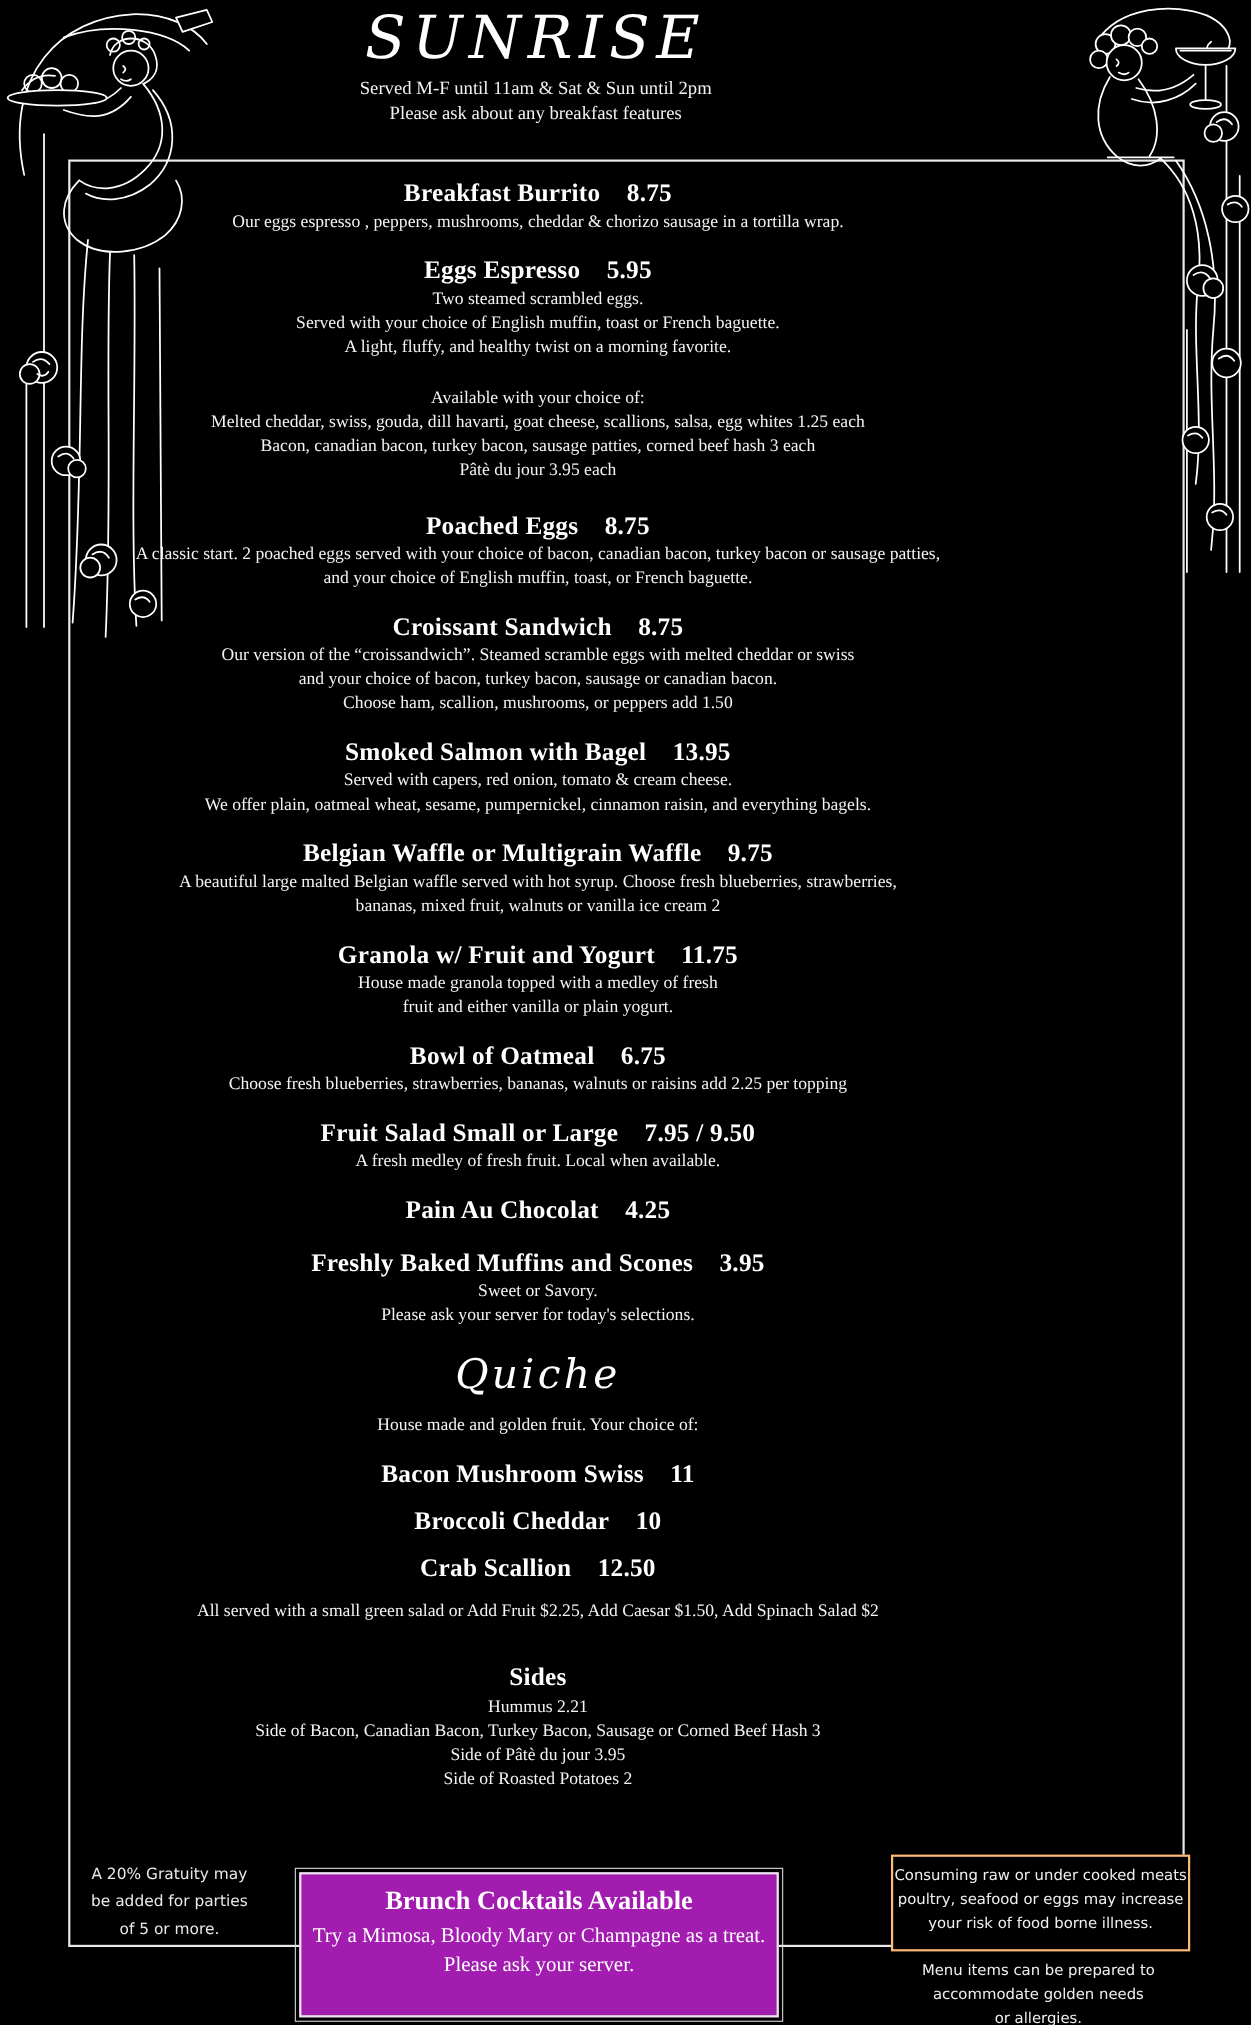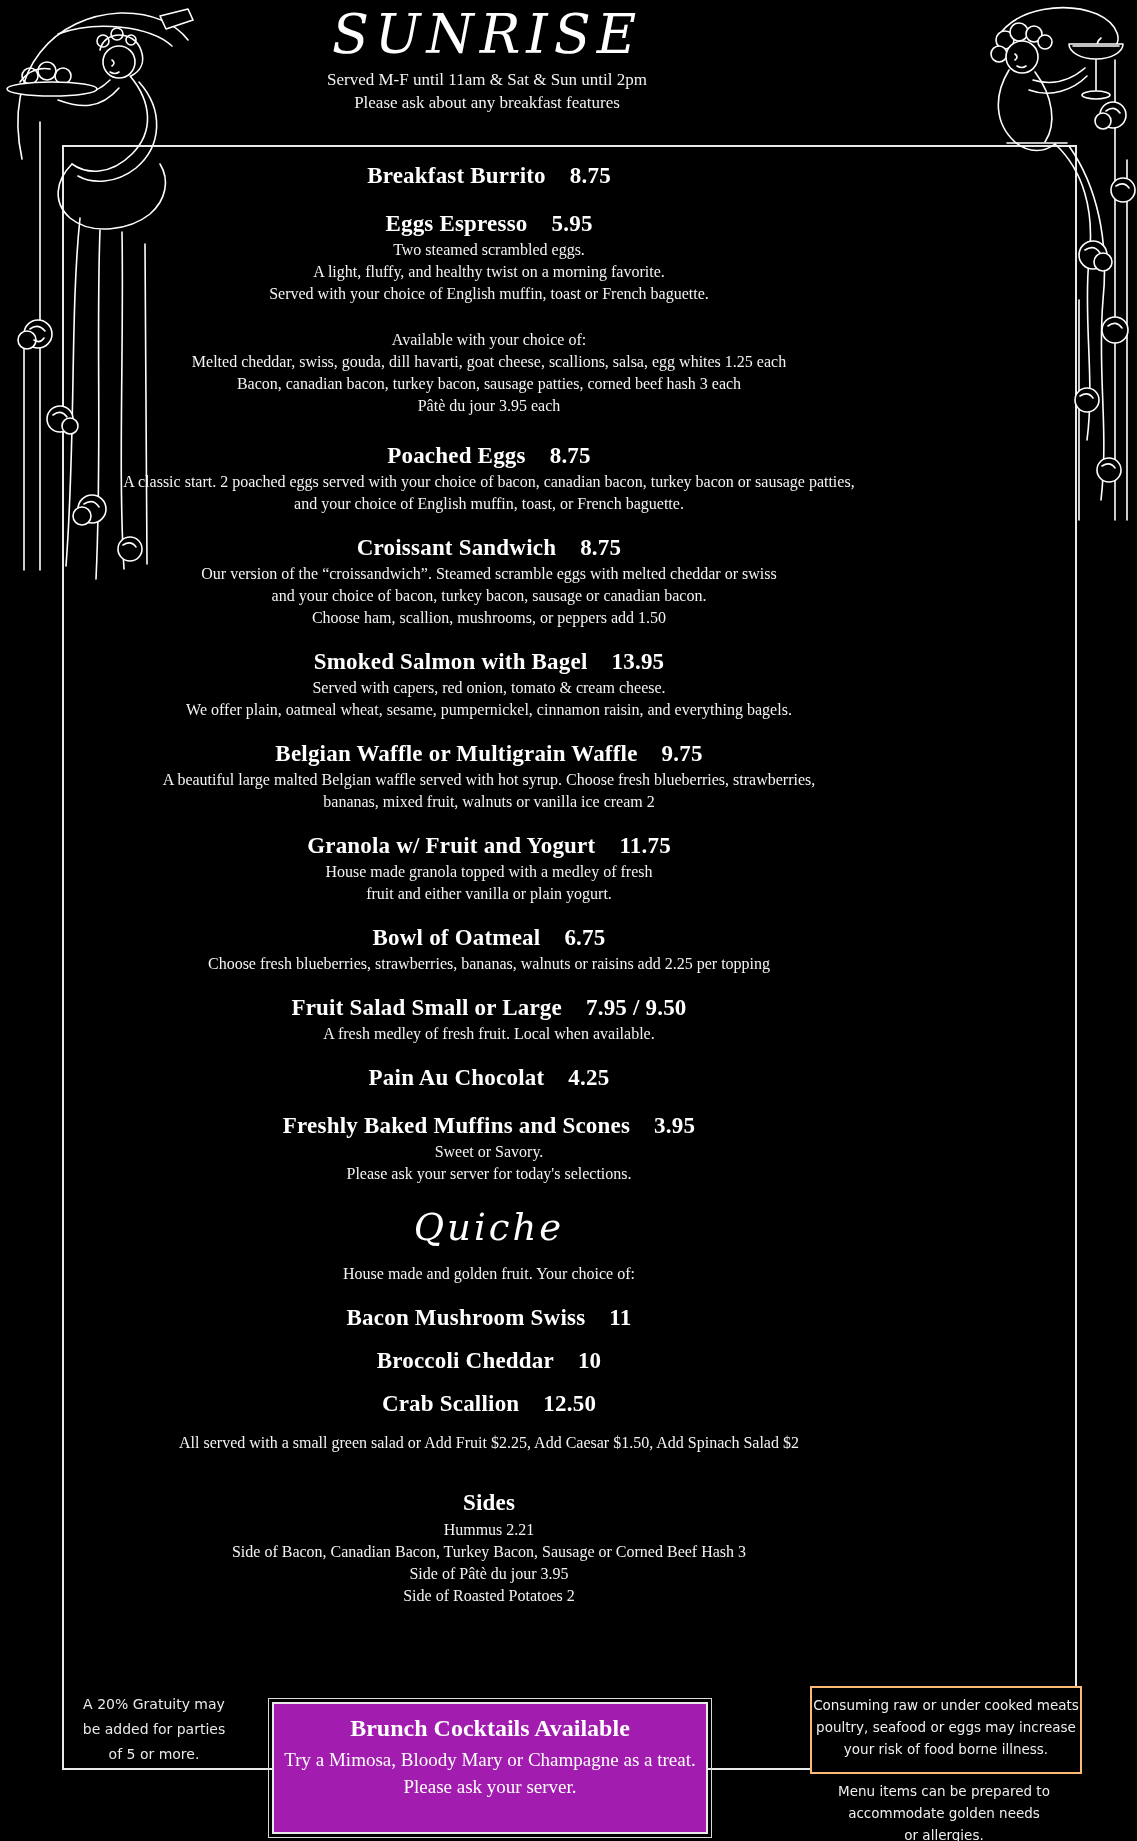--- a/index.html
+++ b/index.html
@@ -186,26 +186,27 @@
 <div class="header">
   <div class="title">SUNRISE</div>
   <div class="sub">Served M-F until 11am &amp; Sat &amp; Sun until 2pm</div>
   <div class="sub">Please ask about any breakfast features</div>
 </div>
 
 <div class="menu-box">
   <div class="menu-content" id="menu-content">
       <div class="block item">
         <div class="head"><span class="nm">Breakfast Burrito</span><span class="pr">8.75</span></div>
+        <div class="ln">Our eggs espresso , peppers, mushrooms, cheddar &amp; chorizo sausage in a tortilla wrap.</div>
       </div>
       <div class="block item">
         <div class="head"><span class="nm">Eggs Espresso</span><span class="pr">5.95</span></div>
         <div class="ln">Two steamed scrambled eggs.</div>
+        <div class="ln">Served with your choice of English muffin, toast or French baguette.</div>
         <div class="ln">A light, fluffy, and healthy twist on a morning favorite.</div>
-        <div class="ln">Served with your choice of English muffin, toast or French baguette.</div>
       </div>
       <div class="block addon">
         <div class="ln">Available with your choice of:</div>
         <div class="ln">Melted cheddar, swiss, gouda, dill havarti, goat cheese, scallions, salsa, egg whites  1.25 each</div>
         <div class="ln">Bacon, canadian bacon, turkey bacon, sausage patties, corned beef hash   3 each</div>
         <div class="ln">Pâtè du jour   3.95 each</div>
       </div>
       <div class="block item">
         <div class="head"><span class="nm">Poached Eggs</span><span class="pr">8.75</span></div>
         <div class="ln">A classic start. 2 poached eggs served with your choice of bacon, canadian bacon, turkey bacon or sausage patties,</div>

